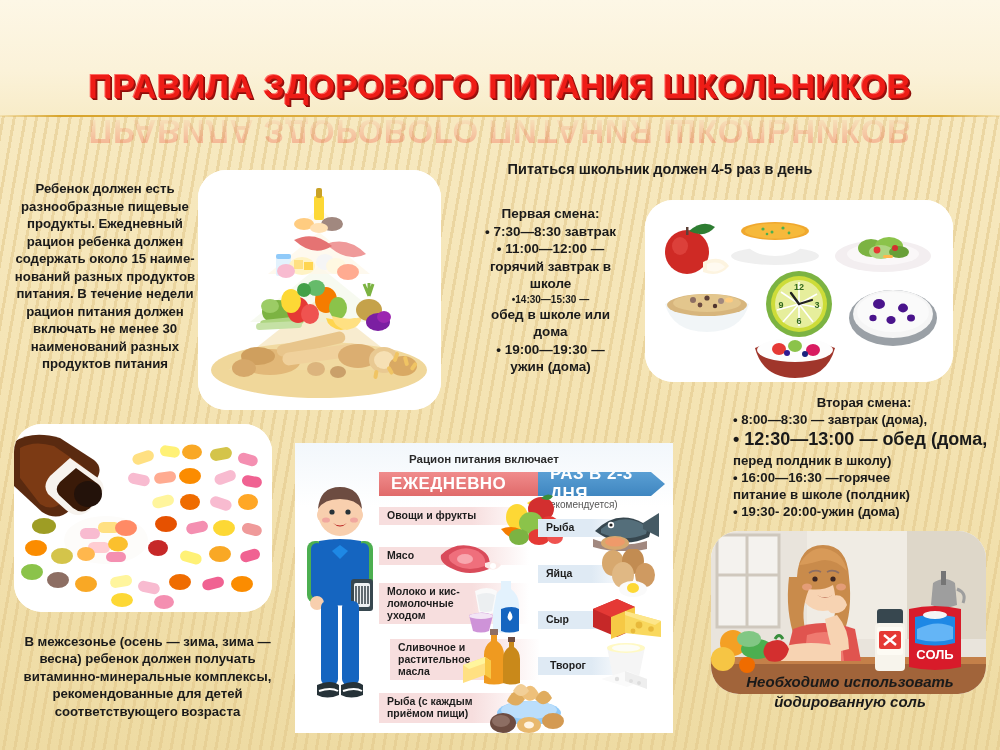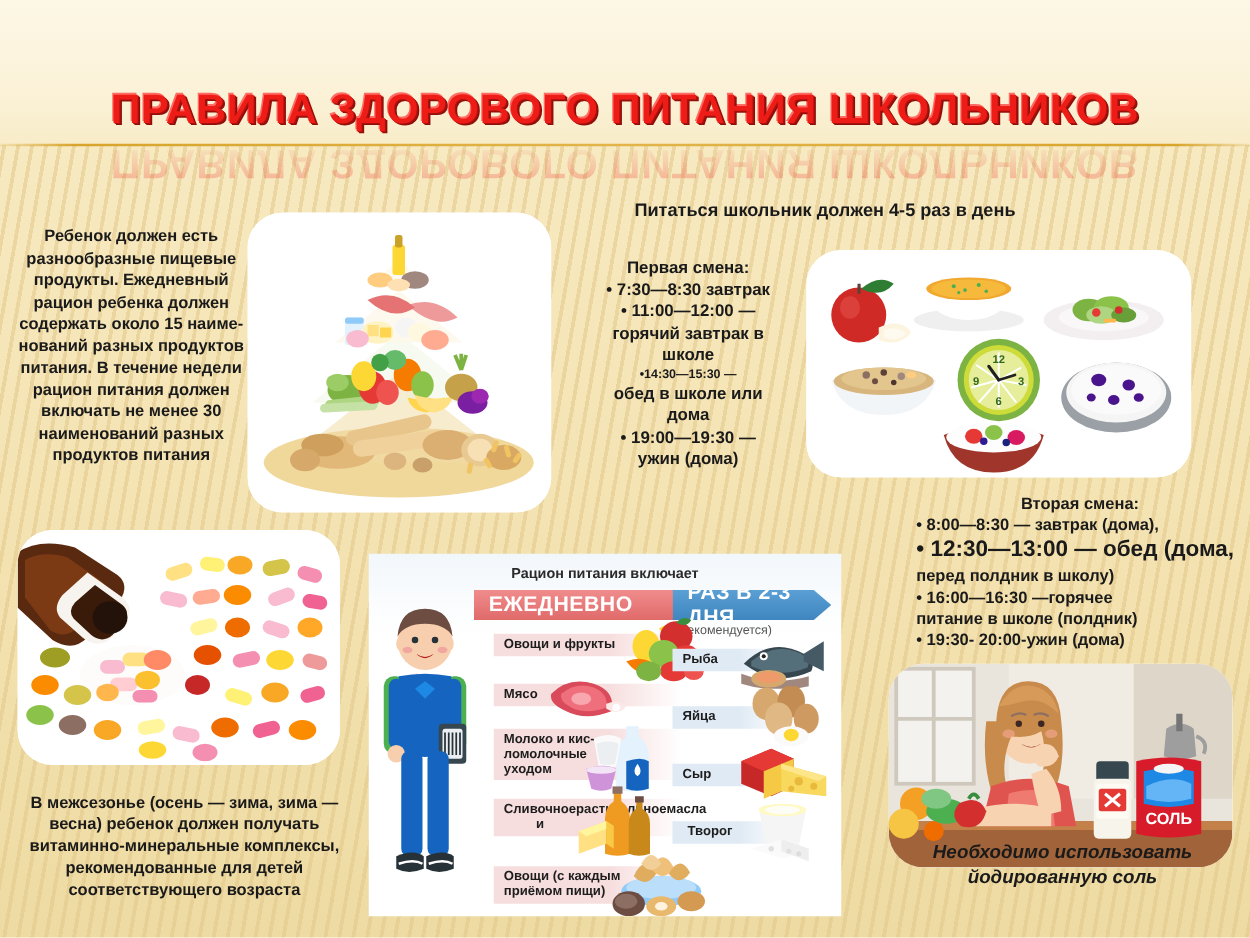--- a/index.html
+++ b/index.html
@@ -139,21 +139,21 @@
     font-size: 10px; color: #555; font-weight: normal;
   }
 
   .row-label {
     position: absolute;
     display: flex; align-items: flex-start;
     font-weight: bold; font-size: 10.5px; color: #1d1d1d;
     line-height: 1.12;
     padding: 3px 6px 3px 8px;
   }
-  .row-label.daily   { background: linear-gradient(to right, #f7dede 0%, #f7dede 62%, rgba(247,222,222,0) 100%); width: 150px; margin-left: 16px; }
+  .row-label.daily   { background: linear-gradient(to right, #f7dede 0%, #f7dede 62%, rgba(247,222,222,0) 100%); width: 150px; }
   .row-label.periodic{ background: linear-gradient(to right, #dfeaf4 0%, #dfeaf4 58%, rgba(223,234,244,0) 100%); width: 92px; }
 
   .food-art { position: absolute; }
 
   
   #boy { position: absolute; left: 6px; top: 36px; width: 78px; height: 232px; }
 
   
   .art-svg { display: block; width: 100%; height: 100%; }
 </style>
@@ -506,37 +506,37 @@
     <svg class="food-art" style="left:172px; top:132px; width:64px; height:62px;" viewBox="0 0 64 62">
       <path d="M34 6 l10 0 l0 8 q8 6 8 16 l0 26 q-14 4 -26 0 l0 -26 q0 -10 8 -16Z" fill="#e3f2fd"></path>
       <path d="M34 34 q12 -4 18 0 l0 22 q-10 3 -18 0Z" fill="#1565c0"></path>
       <path d="M43 36 q5 7 0 10 q-5 -3 0 -10Z" fill="#ffffff"></path>
       <path d="M8 16 q12 -6 22 0 l-4 22 q-7 3 -14 0Z" fill="#fafafa"></path>
       <path d="M10 20 q10 -4 18 0 l-3 16 q-6 2 -12 0Z" fill="#eceff1"></path>
       <path d="M2 40 q14 -5 24 0 l-4 16 q-8 3 -16 0Z" fill="#ce93d8"></path>
       <ellipse cx="14" cy="41" rx="12" ry="3" fill="#f3e5f5"></ellipse>
     </svg>
 
-    <div class="row-label daily" style="left:84px; top:196px; text-align:center;">
+    <div class="row-label daily" style="left:95px; top:196px; flex-direction:column;text-align:center;">
       <span>Сливочное и</span>
       <span>растительное</span>
       <span>масла</span>
     </div>
     <svg class="food-art" style="left:166px; top:186px; width:72px; height:60px;" viewBox="0 0 72 60">
       <path d="M30 4 l6 0 l0 8 q7 5 7 14 l0 28 q-10 3 -20 0 l0 -28 q0 -9 7 -14Z" fill="#ef9a20"></path>
       <rect x="29" y="0" width="8" height="6" fill="#8d6e63"></rect>
       <path d="M48 12 l5 0 l0 6 q6 4 6 12 l0 24 q-9 3 -17 0 l0 -24 q0 -8 6 -12Z" fill="#c9891a"></path>
       <rect x="47" y="8" width="7" height="5" fill="#6d4c41"></rect>
       <path d="M2 36 l22 -8 l0 18 l-22 8Z" fill="#ffe082"></path>
       <path d="M2 36 l22 -8 l6 4 l-22 8Z" fill="#fff59d"></path>
       <path d="M24 28 l6 4 l0 18 l-6 -4Z" fill="#f9c846"></path>
     </svg>
 
     <div class="row-label daily" style="left:84px; top:250px; flex-direction:column;">
-      <span>Овощи (с каждым</span>
+      <span>Рыба (с каждым</span>
       <span>приёмом пищи)</span>
     </div>
     <svg class="food-art" style="left:190px; top:236px; width:88px; height:54px;" viewBox="0 0 88 54">
       <ellipse cx="44" cy="34" rx="32" ry="12" fill="#90caf9"></ellipse>
       <ellipse cx="44" cy="31" rx="28" ry="9" fill="#bbdefb"></ellipse>
       <path d="M22 22 q8 -18 18 -2 q-8 12 -18 2Z" fill="#e0ac5e"></path>
       <path d="M36 16 q9 -18 18 -1 q-8 13 -18 1Z" fill="#eec07a"></path>
       <path d="M50 20 q9 -16 17 -1 q-8 12 -17 1Z" fill="#e0ac5e"></path>
       <path d="M28 12 q8 -14 16 0 q-8 10 -16 0Z" fill="#f2cf97"></path>
       <ellipse cx="18" cy="44" rx="13" ry="10" fill="#6d4c41"></ellipse>

